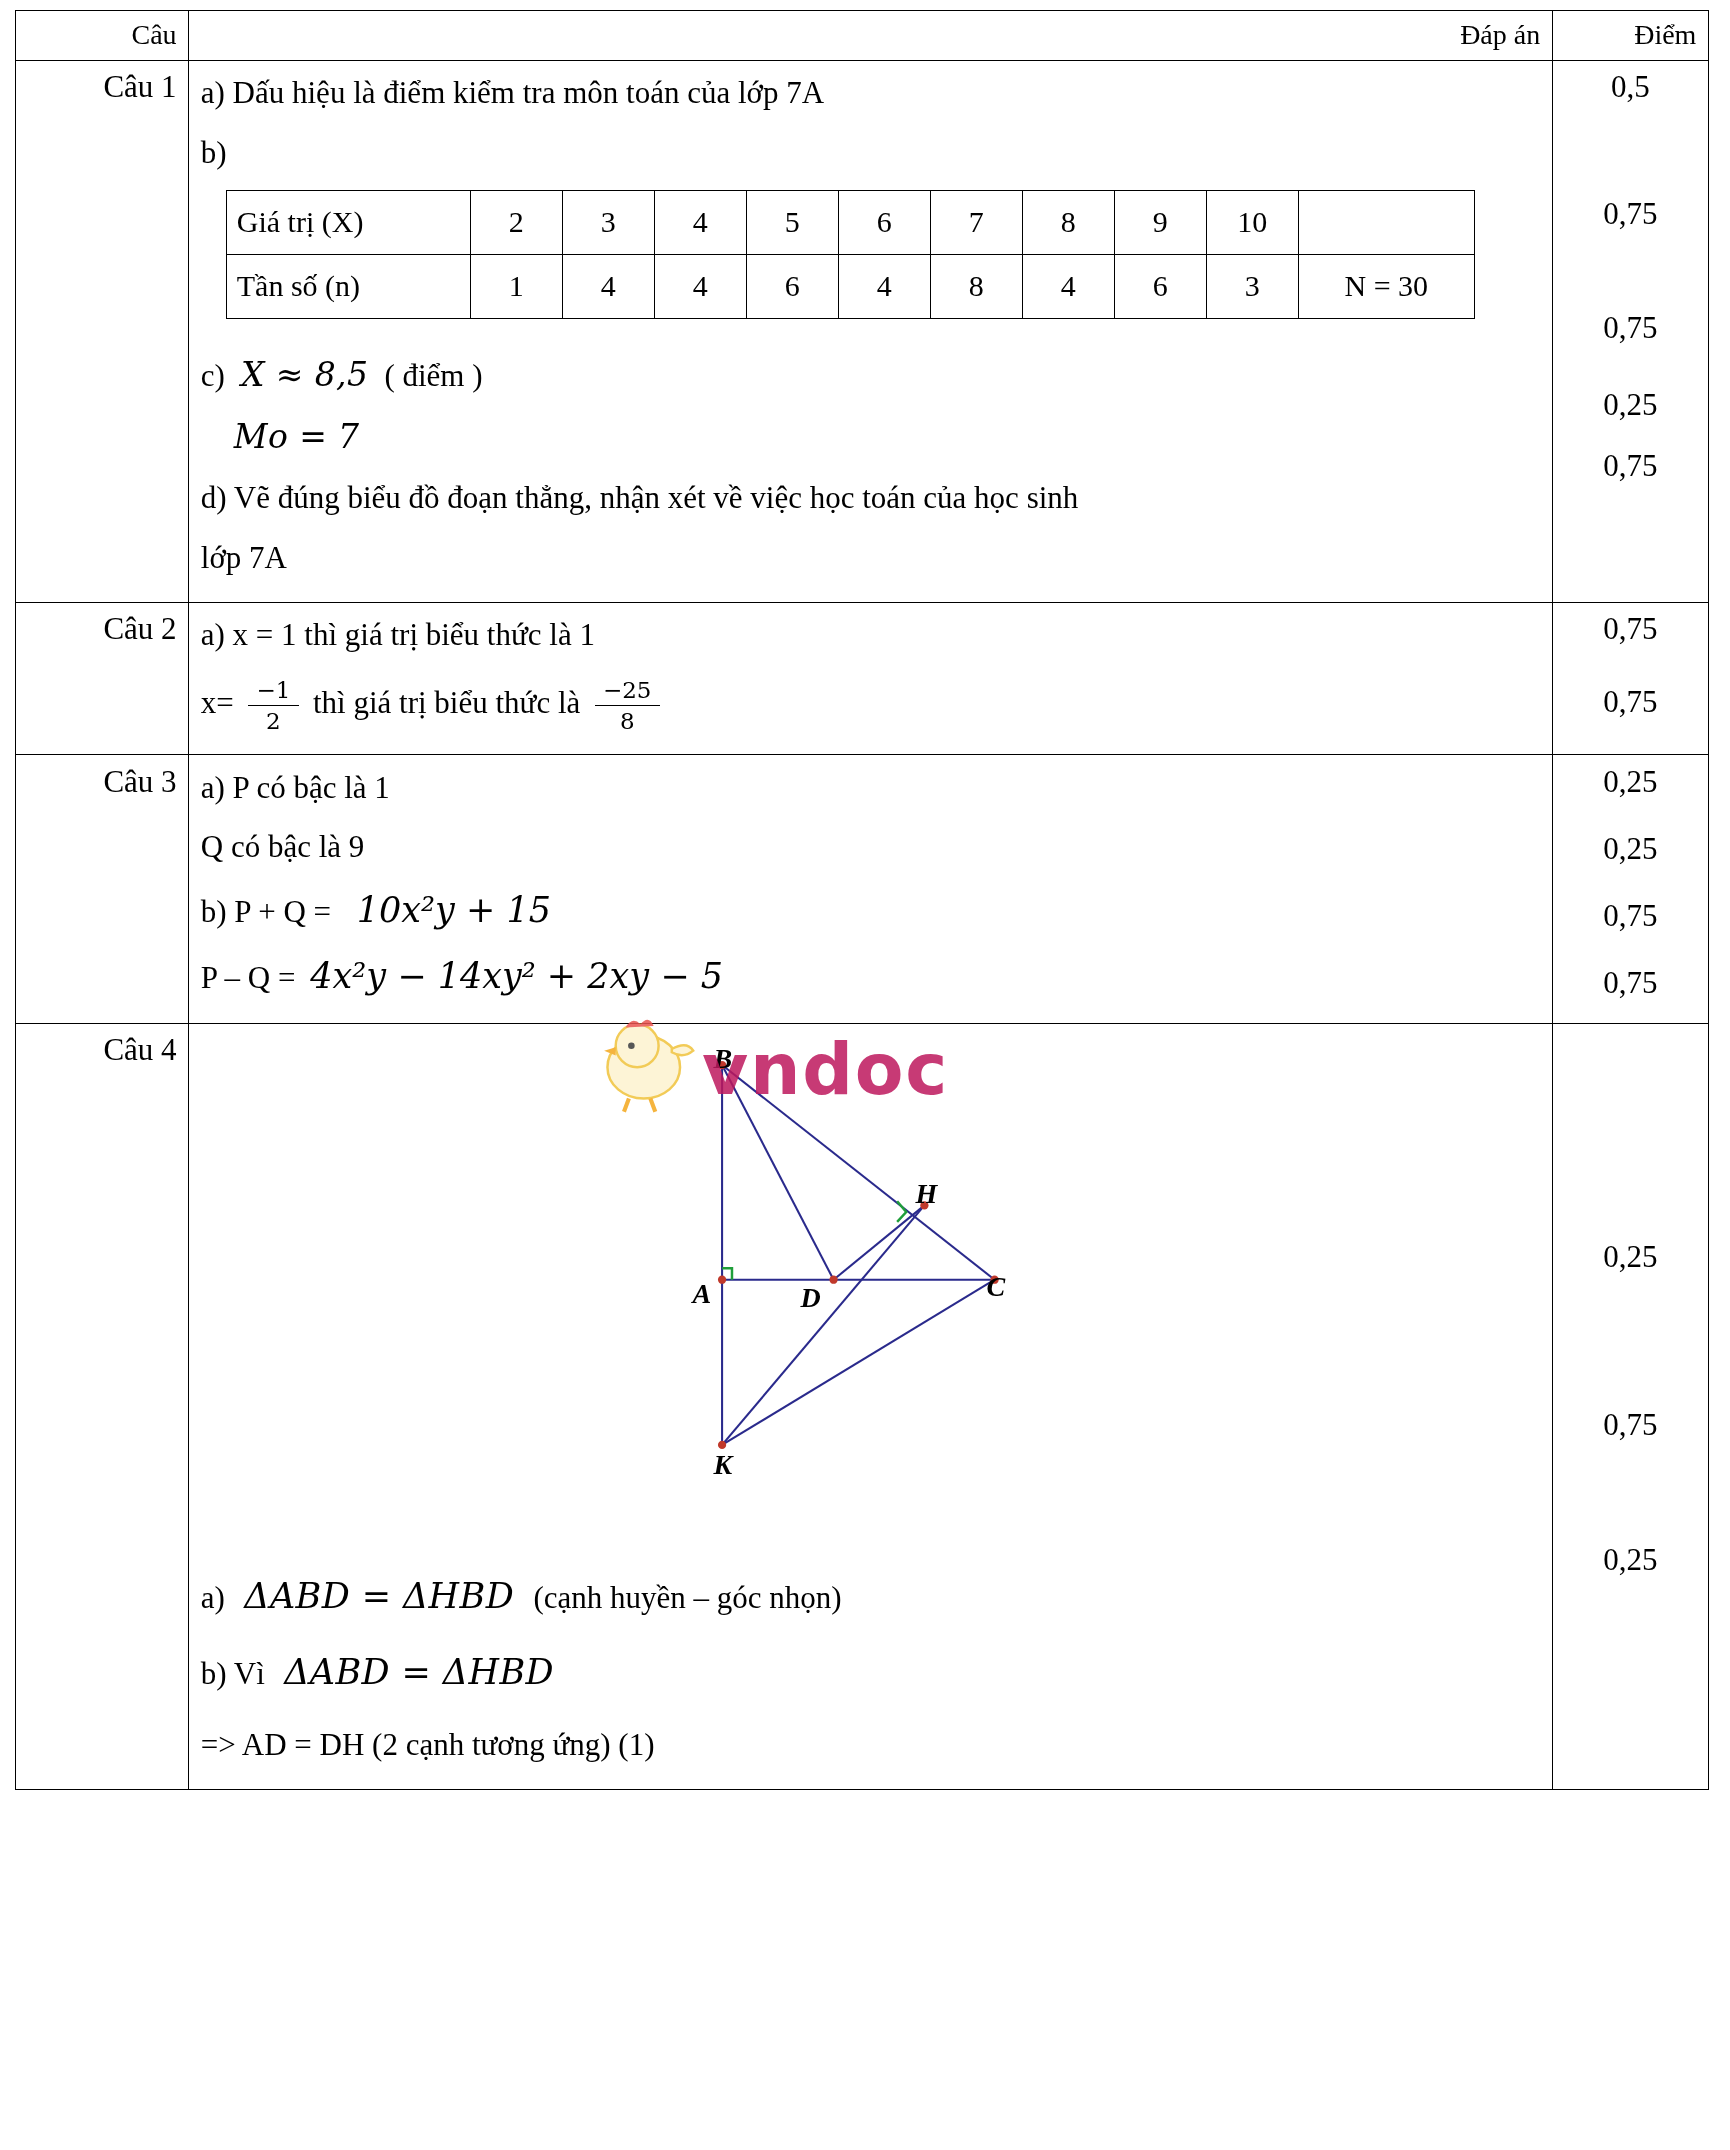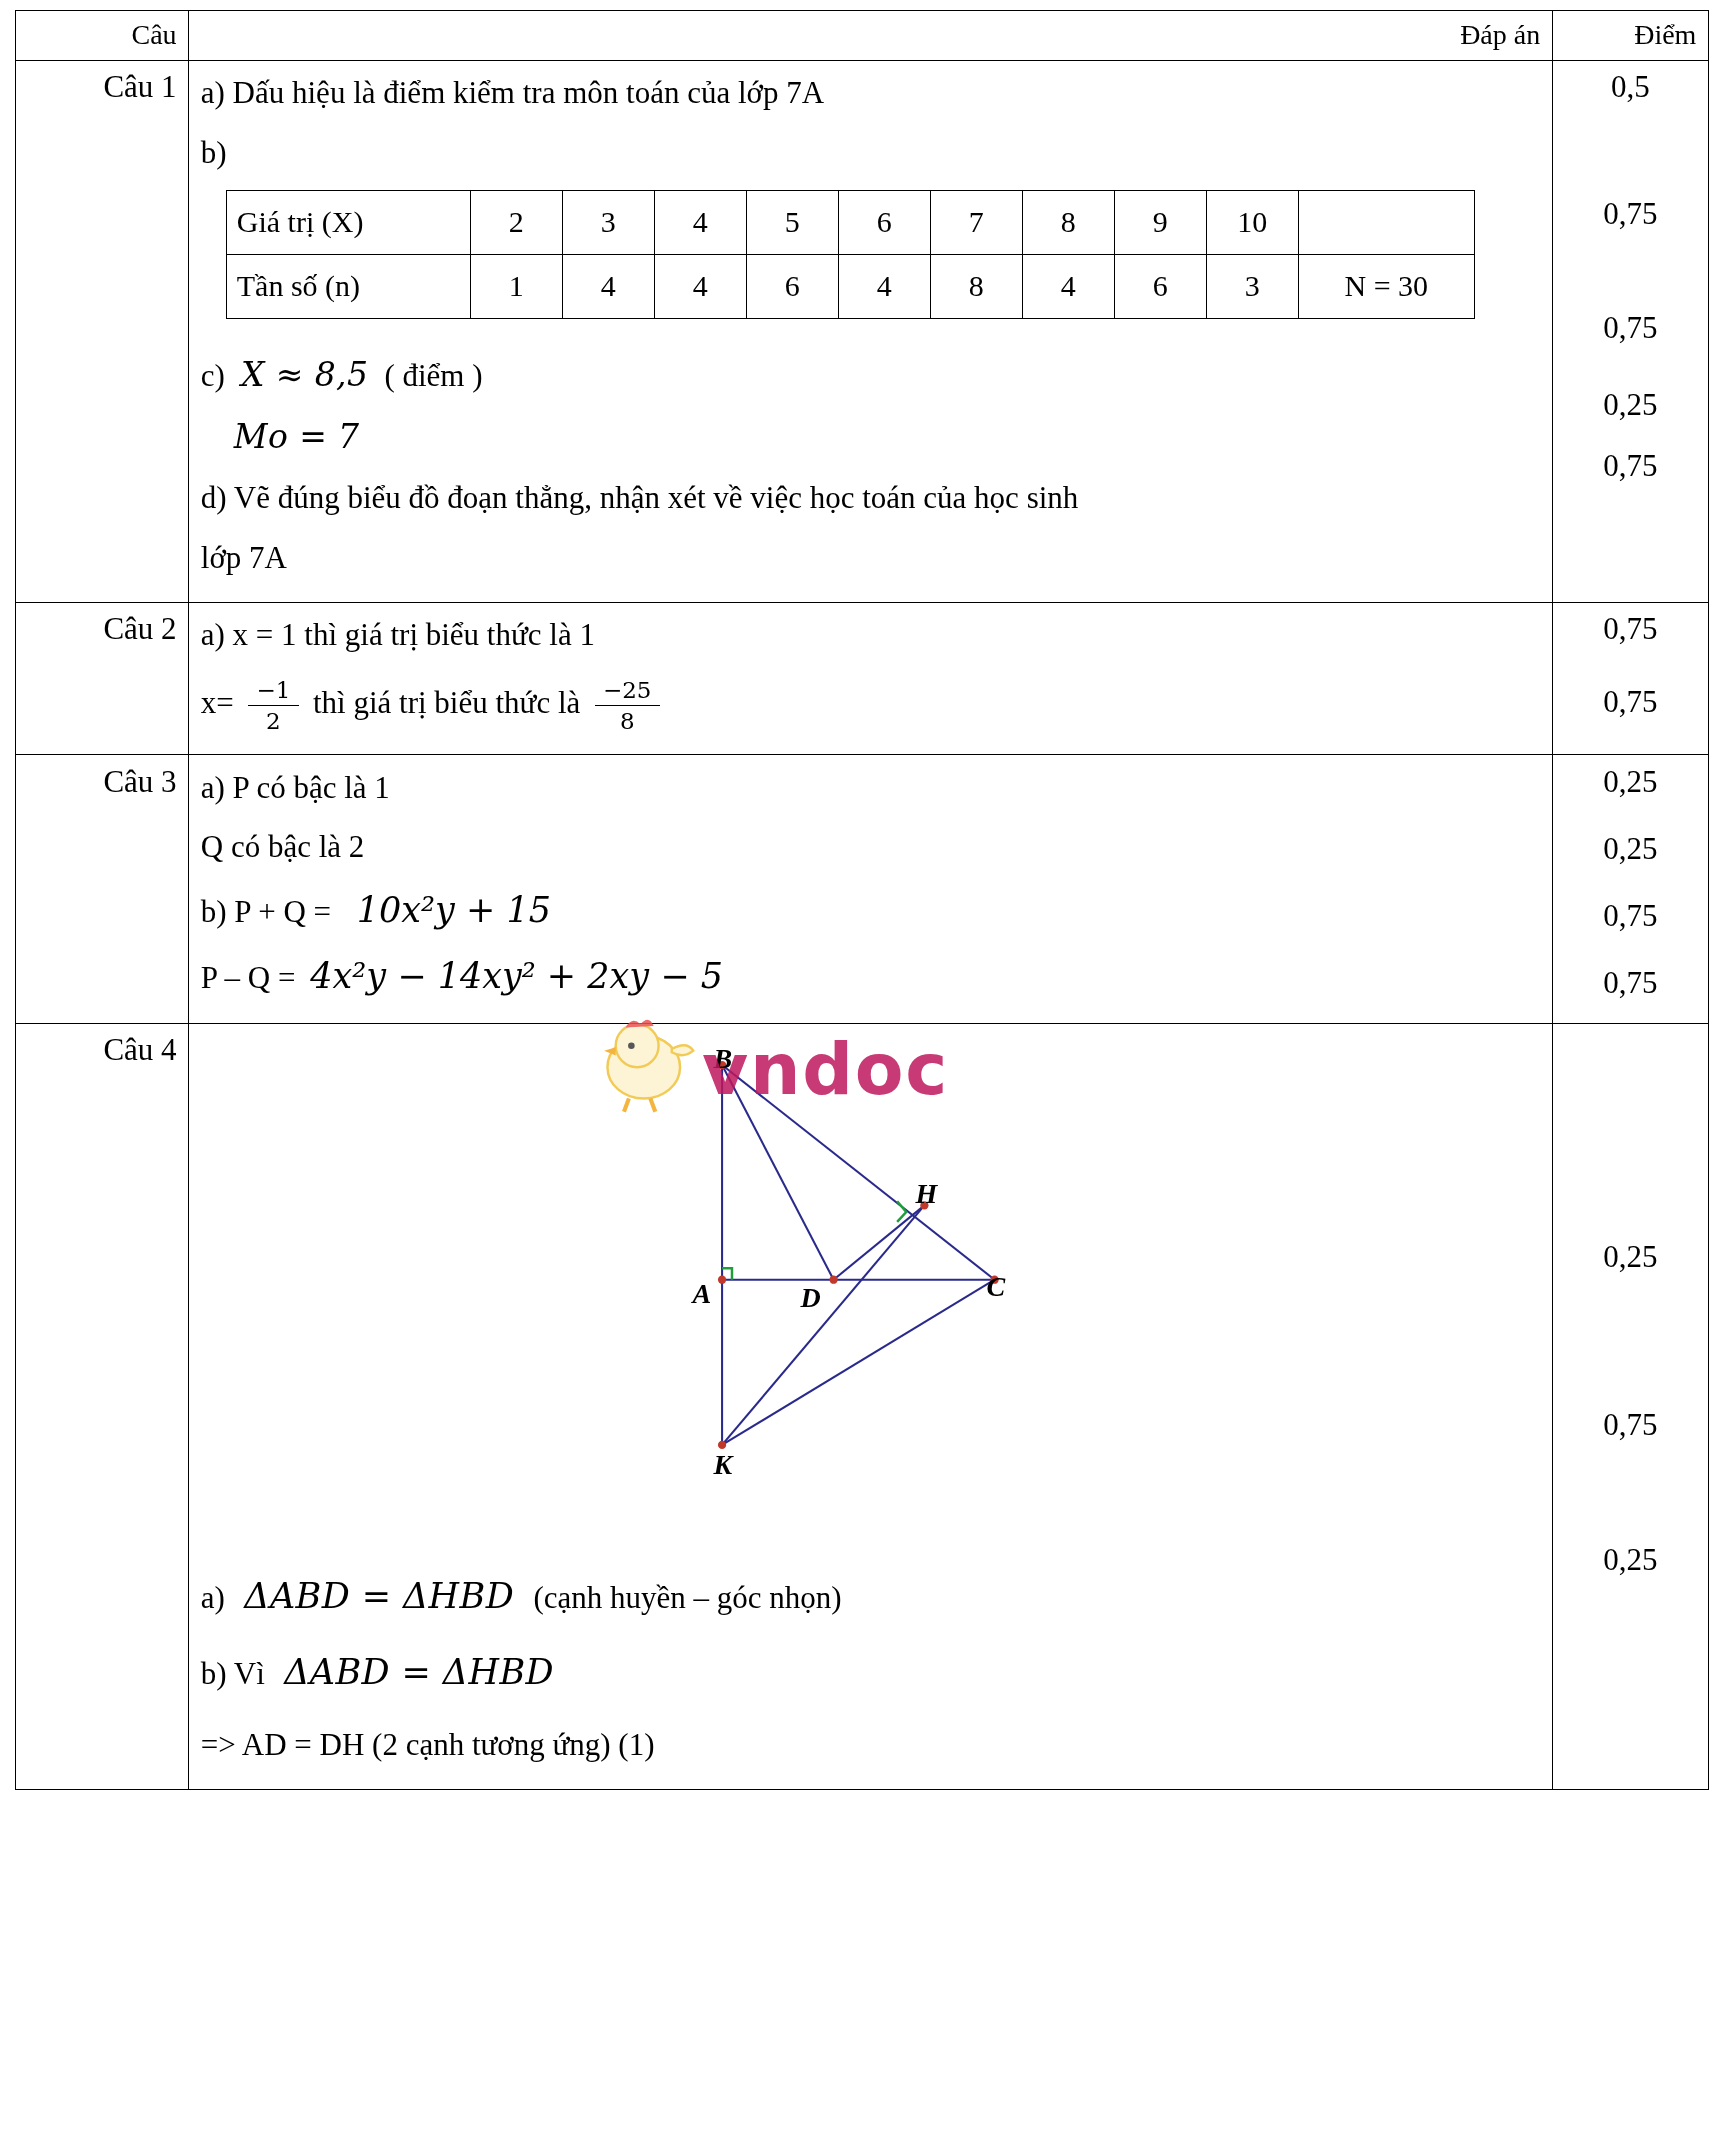--- a/index.html
+++ b/index.html
@@ -258,21 +258,21 @@
         <td class="col-diem diem-cell">
           <span class="d">0,75</span>
           <span class="d" style="margin-top:37px;">0,75</span>
         </td>
       </tr>
 
       <tr>
         <td class="cau-label">Câu 3</td>
         <td class="body-cell">
           <div class="line">a) P có bậc là 1</div>
-          <div class="line">Q có bậc là 2</div>
+          <div class="line">Q có bậc là 9</div>
           <div class="line">
             <span>b) P + Q =</span>
             <span class="eq-inline" style="font-size:35px; margin-left:18px;">10x²y + 15</span>
           </div>
           <div class="line">
             <span>P – Q =</span>
             <span class="eq-inline" style="font-size:35px; margin-left:7px;">4x²y − 14xy² + 2xy − 5</span>
           </div>
         </td>
         <td class="col-diem diem-cell">

